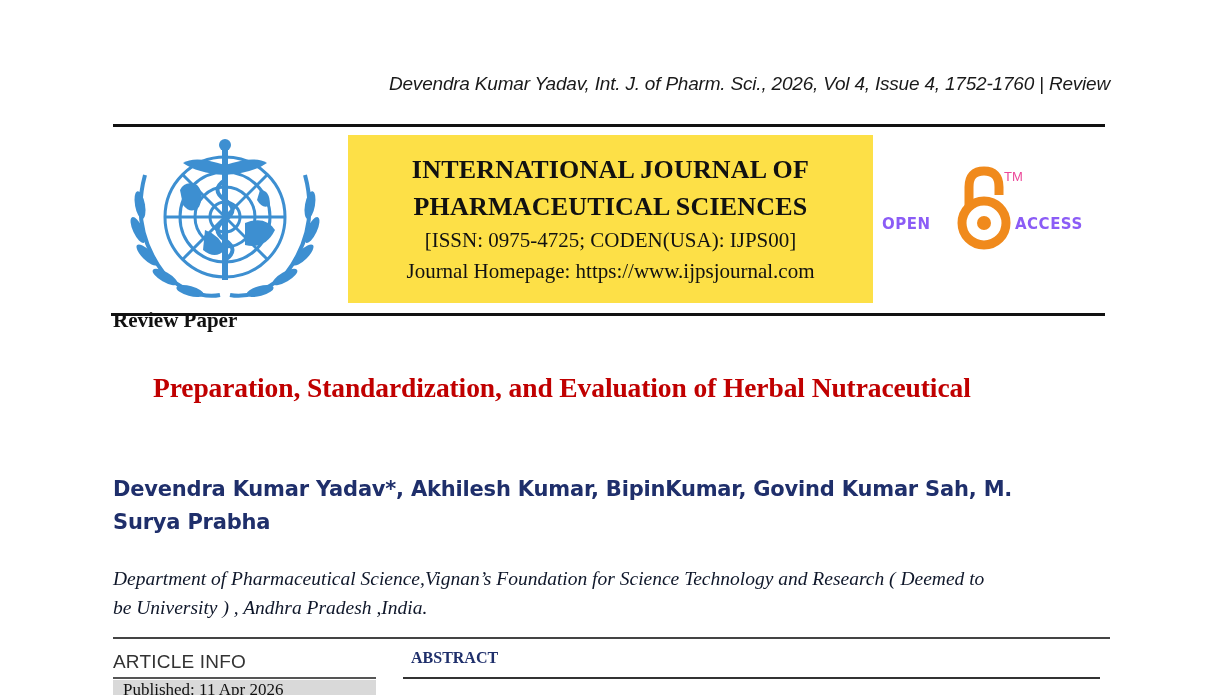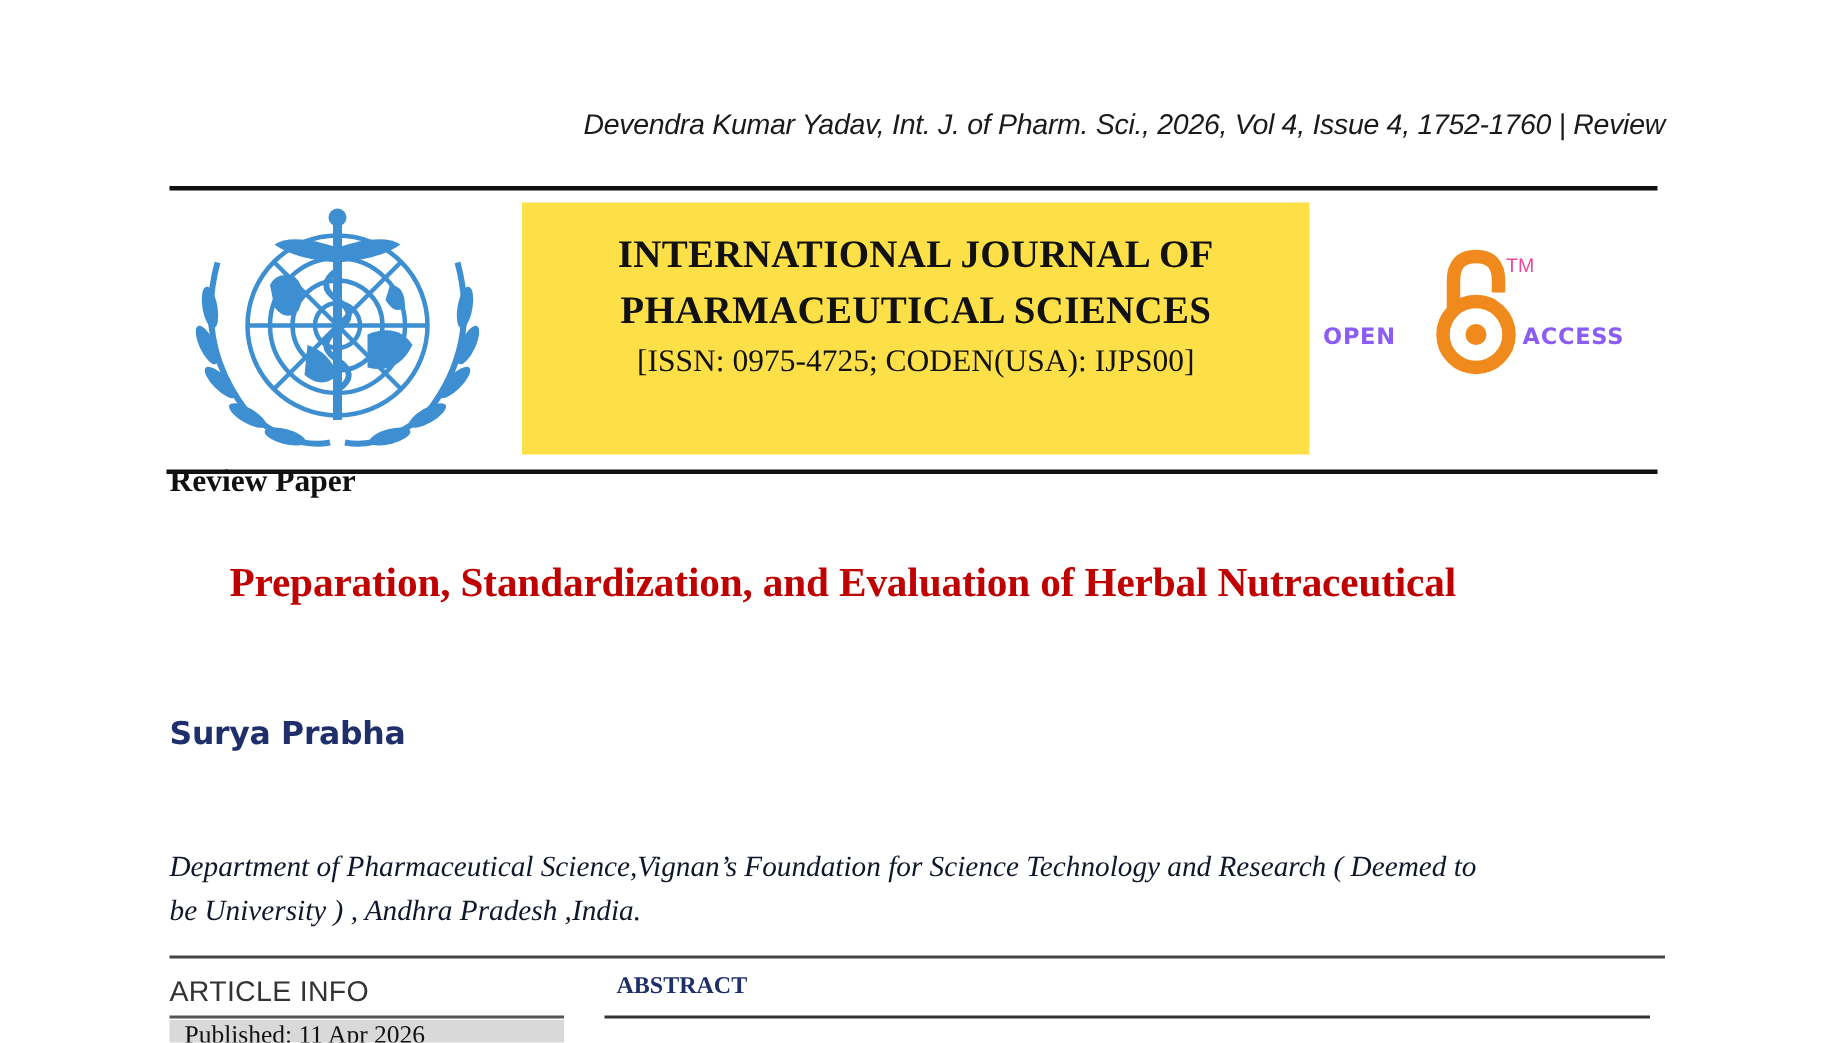--- a/index.html
+++ b/index.html
@@ -105,20 +105,21 @@
     <ellipse cx="178" cy="120" rx="5" ry="14" transform="rotate(45 178 120)"></ellipse>
     <ellipse cx="160" cy="142" rx="5" ry="14" transform="rotate(60 160 142)"></ellipse>
     <ellipse cx="135" cy="156" rx="5" ry="14" transform="rotate(75 135 156)"></ellipse>
   </g>
 </svg>
 
 <div class="journal-box">
   <div class="jt jt1">INTERNATIONAL JOURNAL OF</div>
   <div class="jt">PHARMACEUTICAL SCIENCES</div>
   <div class="jissn">[ISSN: 0975-4725; CODEN(USA): IJPS00]</div>
+  <div class="jhome">Journal Homepage: https://www.ijpsjournal.com</div>
 </div>
 
 <div class="oa">
   <span class="oa-open">OPEN</span>
   <svg style="position:absolute;left:76px;top:0px;" width="56" height="90" viewBox="0 0 56 90">
     <path d="M13 42 L13 22 Q13 6 28 6 Q43 6 43 22 L43 30" fill="none" stroke="#f08a1c" stroke-width="9"></path>
     <circle cx="28" cy="58" r="22" fill="none" stroke="#f08a1c" stroke-width="9"></circle>
     <circle cx="28" cy="58" r="7" fill="#f08a1c"></circle>
   </svg>
   <span class="oa-tm">TM</span>
@@ -127,20 +128,21 @@
 
 <div class="rule-bottom"></div>
 
 <div class="paper-type">Review Paper</div>
 
 <div class="title">
   <div>Preparation, Standardization, and Evaluation of Herbal Nutraceutical</div>
 </div>
 
 <div class="authors">
+  <div>Devendra Kumar Yadav*, Akhilesh Kumar, BipinKumar, Govind Kumar Sah, M.</div>
   <div>Surya Prabha</div>
 </div>
 
 <div class="affil">
   <div>Department of Pharmaceutical Science,Vignan’s Foundation for Science Technology and Research ( Deemed to</div>
   <div>be University ) , Andhra Pradesh ,India.</div>
 </div>
 
 <div class="rule-sep"></div>
 

